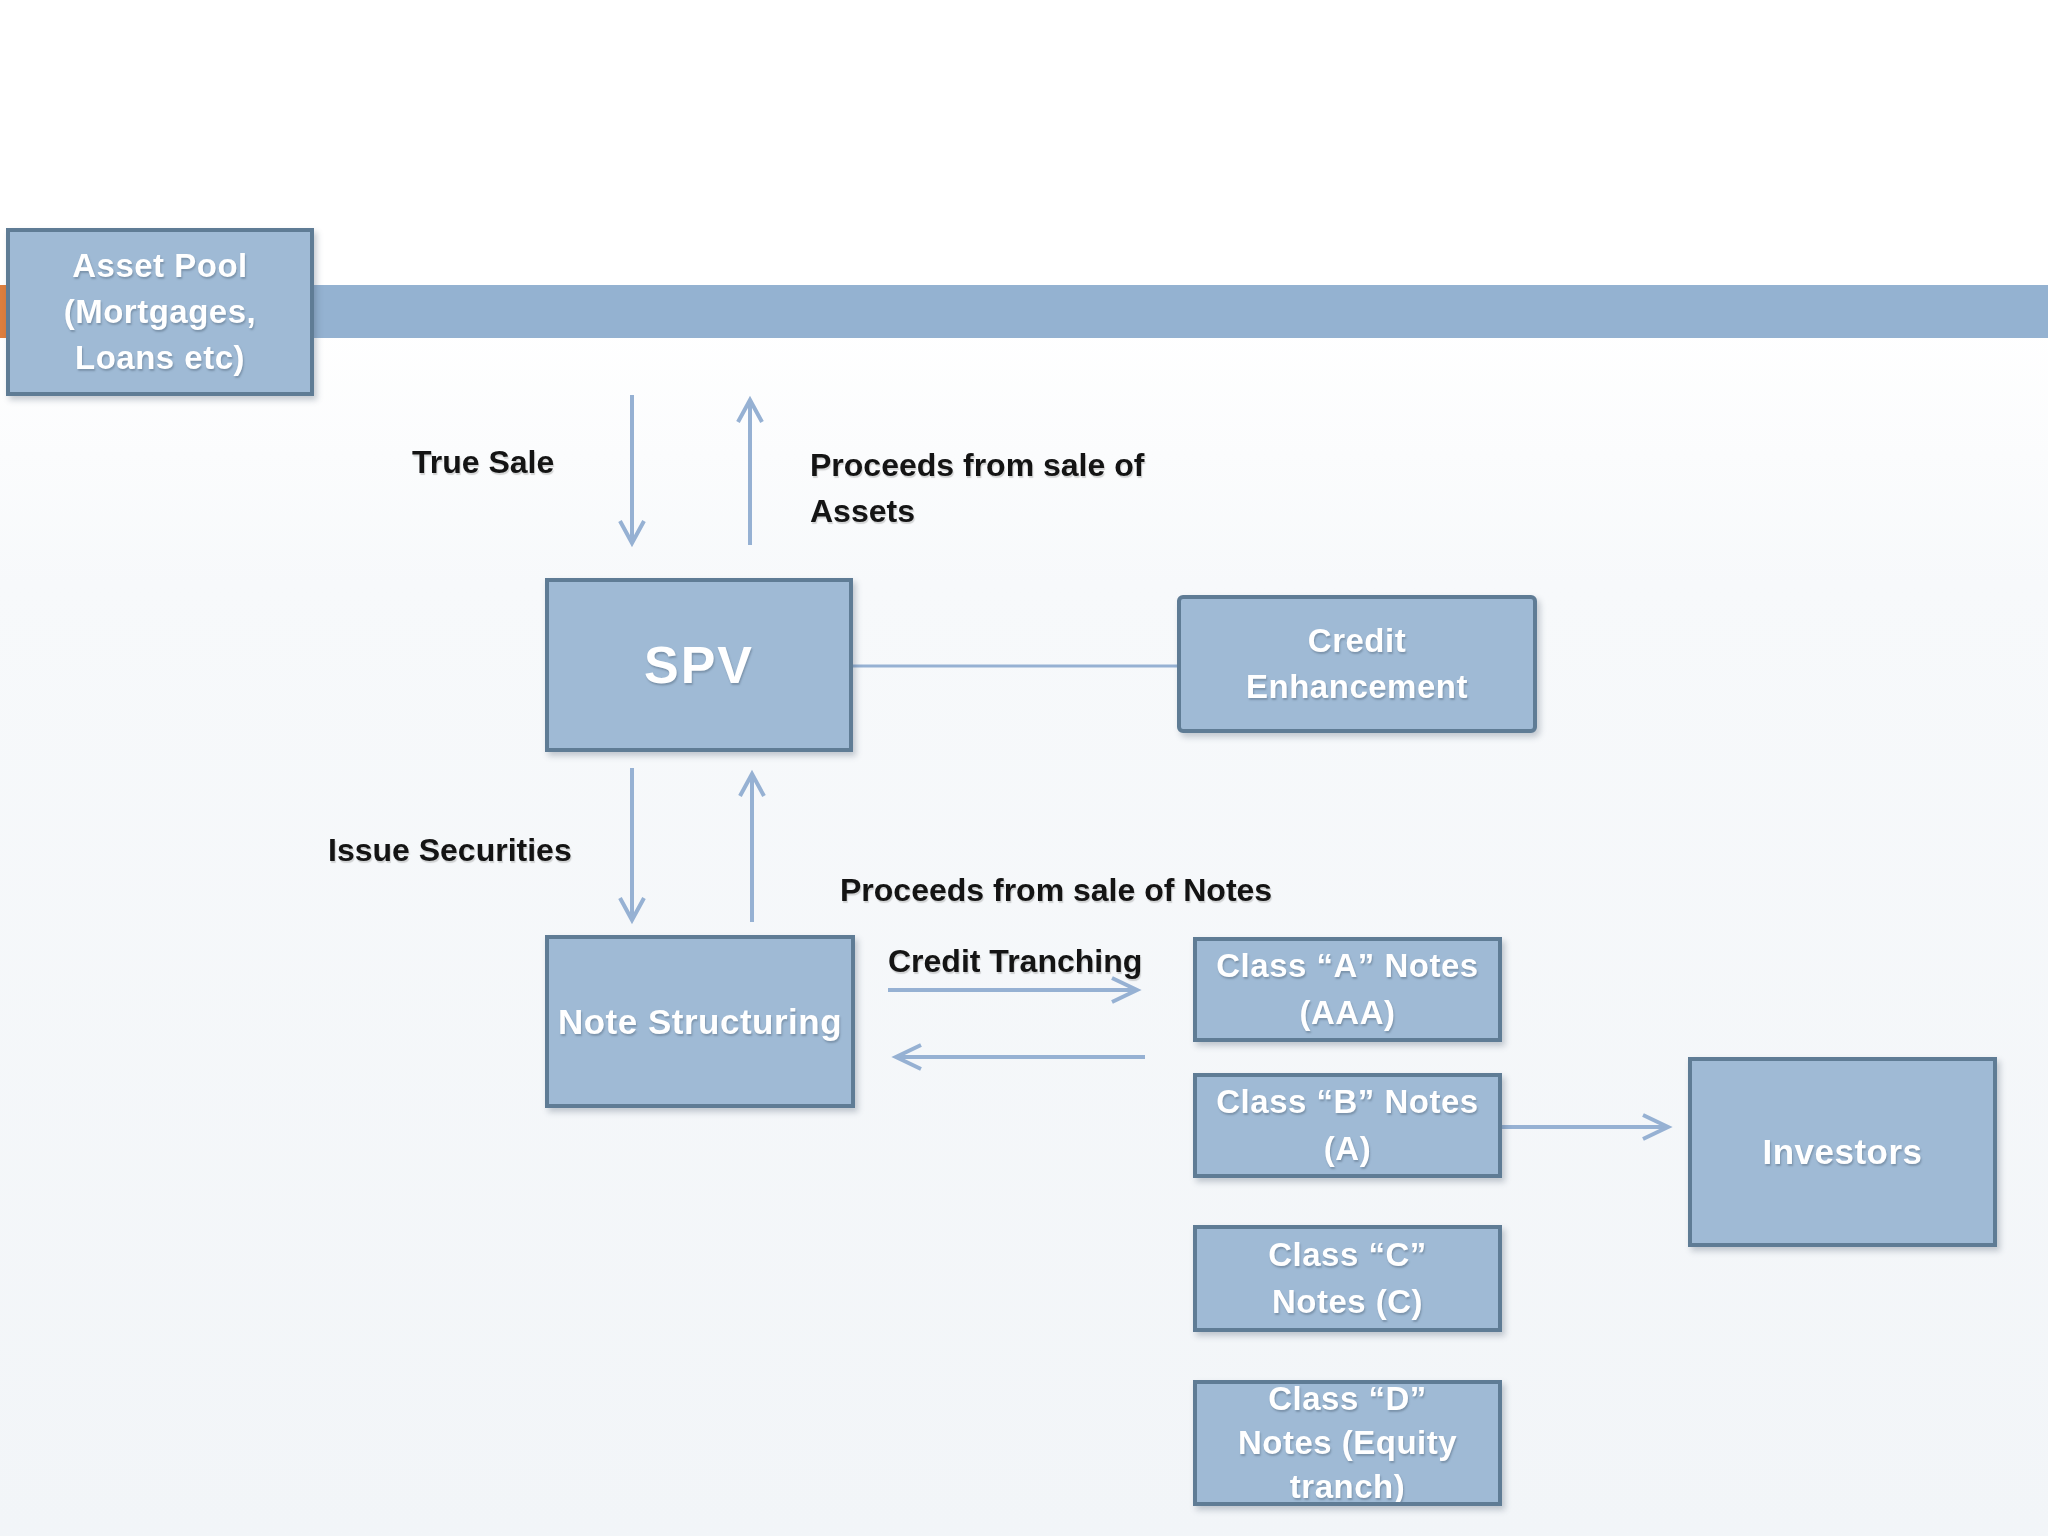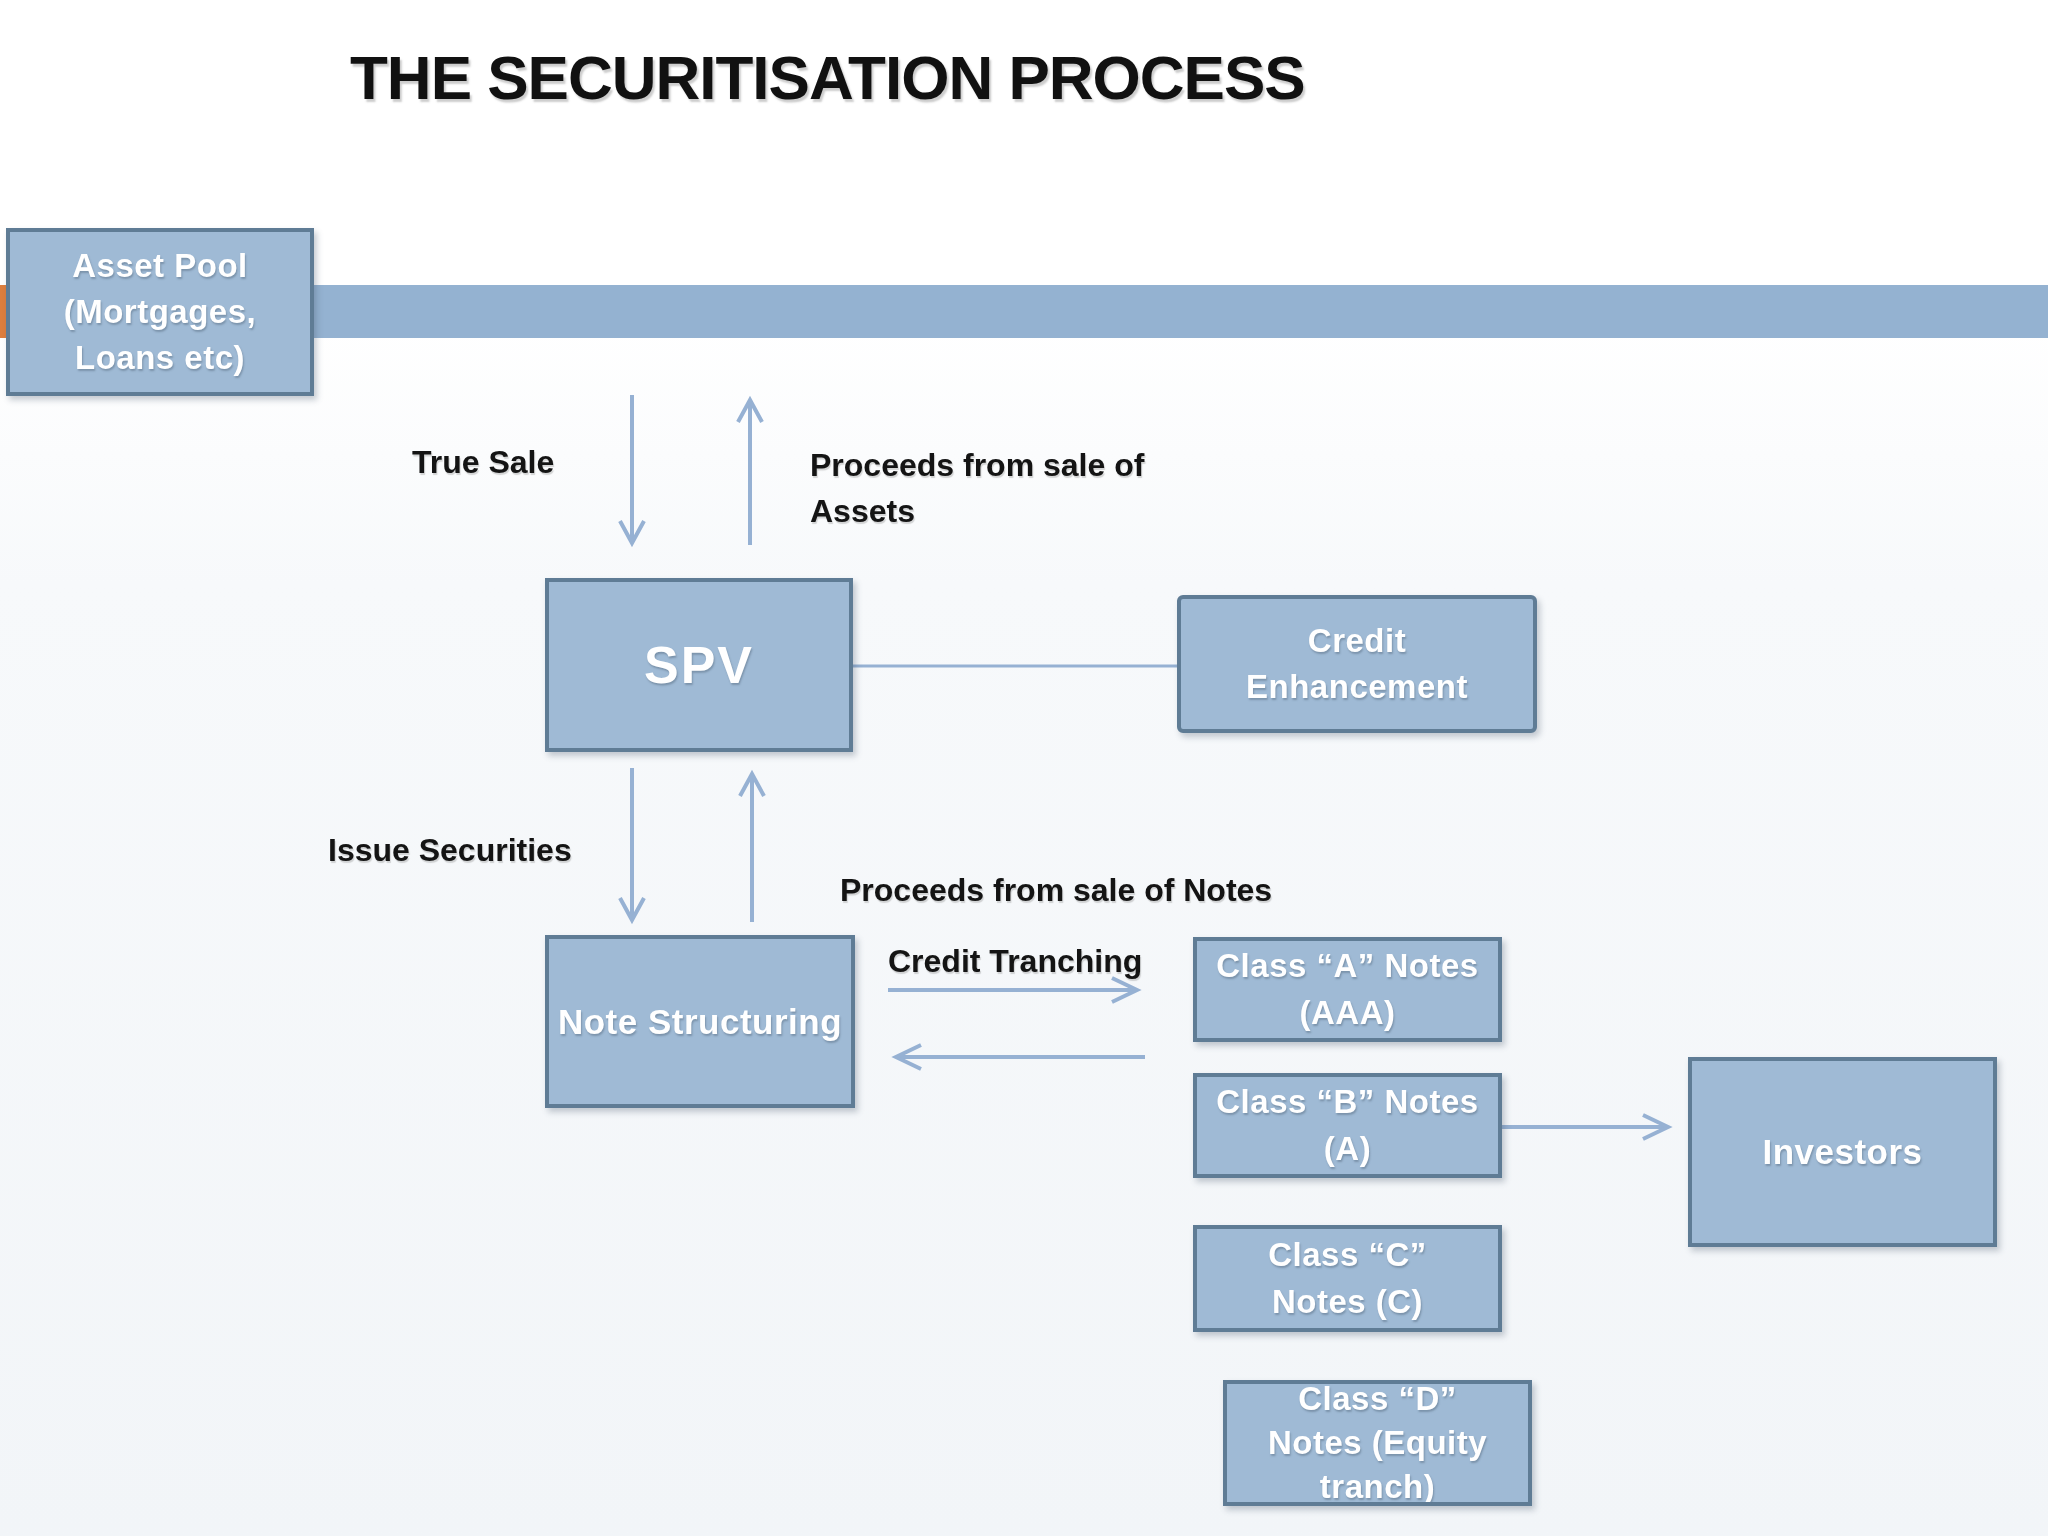--- a/index.html
+++ b/index.html
@@ -30,21 +30,21 @@
   }
   .node .ln{display:block;}
   .asset-pool{left:6px;top:228px;width:308px;height:168px;font-size:33px;line-height:1.40;}
   .originator{left:545px;top:211px;width:308px;height:174px;font-size:40px;}
   .spv{left:545px;top:578px;width:308px;height:174px;font-size:52px;letter-spacing:2px;}
   .credit-enhancement{left:1177px;top:595px;width:360px;height:138px;font-size:33px;line-height:1.40;border-radius:6px;}
   .note-structuring{left:545px;top:935px;width:310px;height:173px;font-size:35px;}
   .class-a{left:1193px;top:937px;width:309px;height:105px;font-size:33px;line-height:1.40;}
   .class-b{left:1193px;top:1073px;width:309px;height:105px;font-size:33px;line-height:1.40;}
   .class-c{left:1193px;top:1225px;width:309px;height:107px;font-size:33px;line-height:1.40;}
-  .class-d{left:1193px;top:1380px;width:309px;height:126px;font-size:33px;line-height:1.33;overflow:hidden;margin-left:30px;}
+  .class-d{left:1193px;top:1380px;width:309px;height:126px;font-size:33px;line-height:1.33;overflow:hidden;}
   .investors{left:1688px;top:1057px;width:309px;height:190px;font-size:35px;justify-content:center;}
   .elabel{
     position:absolute;z-index:2;
     font-size:32px;font-weight:bold;color:var(--label-text);
     text-shadow:1px 2px 1px rgba(120,120,120,.3);
   }
   .true-sale{left:412px;top:444px;white-space:nowrap;}
   .proceeds-assets{left:810px;top:442px;width:430px;line-height:1.45;}
   .issue-securities{left:328px;top:832px;white-space:nowrap;}
   .proceeds-notes{left:840px;top:872px;white-space:nowrap;}
@@ -53,21 +53,20 @@
   .wire{stroke:var(--arrow);fill:none;}
 </style>
 </head>
 <body>
 
 <div class="slide">
 
   <div class="bar"></div>
   <div class="bar-accent"></div>
 
-  <div class="title">THE SECURITISATION PROCESS</div>
 
   <svg class="wires" width="2048" height="1536" viewBox="0 0 2048 1536">
     <g>
       <line class="wire" x1="632" y1="395" x2="632" y2="540" stroke-width="4"></line>
       <polyline class="wire" points="620,521 632,543 644,521" stroke-width="4"></polyline>
     </g>
     <g>
       <line class="wire" x1="750" y1="545" x2="750" y2="403" stroke-width="4"></line>
       <polyline class="wire" points="738,422 750,400 762,422" stroke-width="4"></polyline>
     </g>

